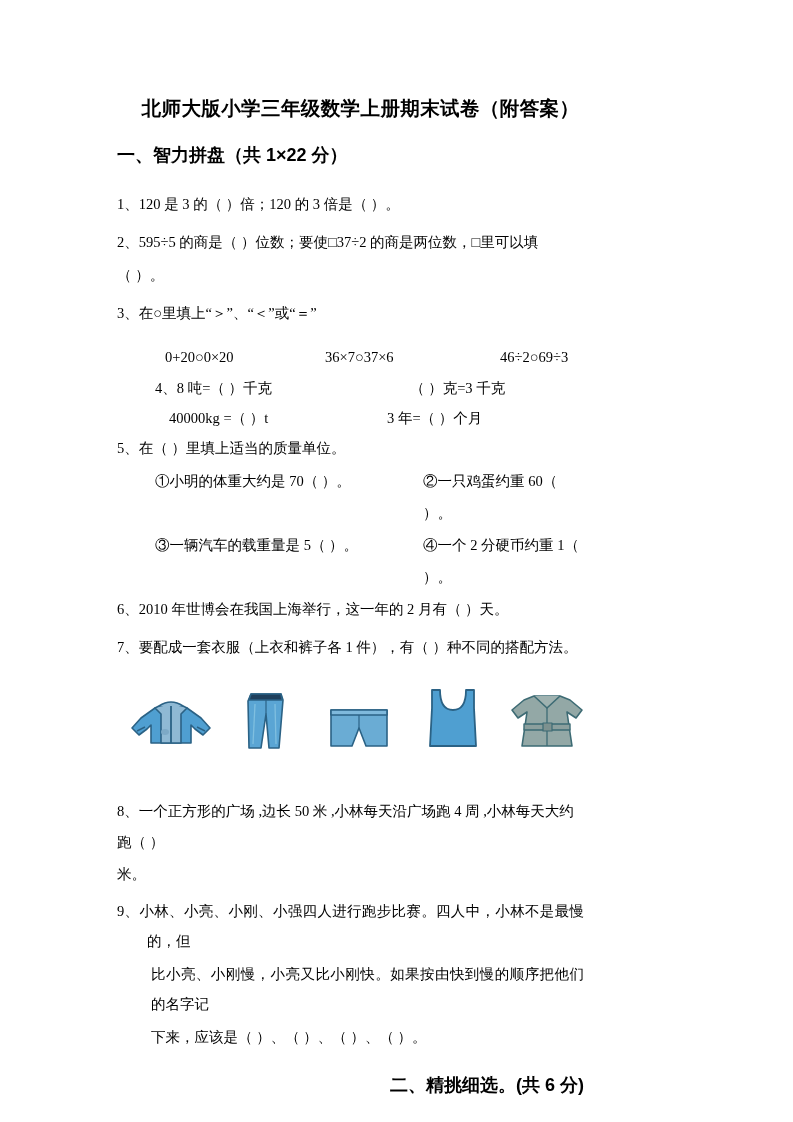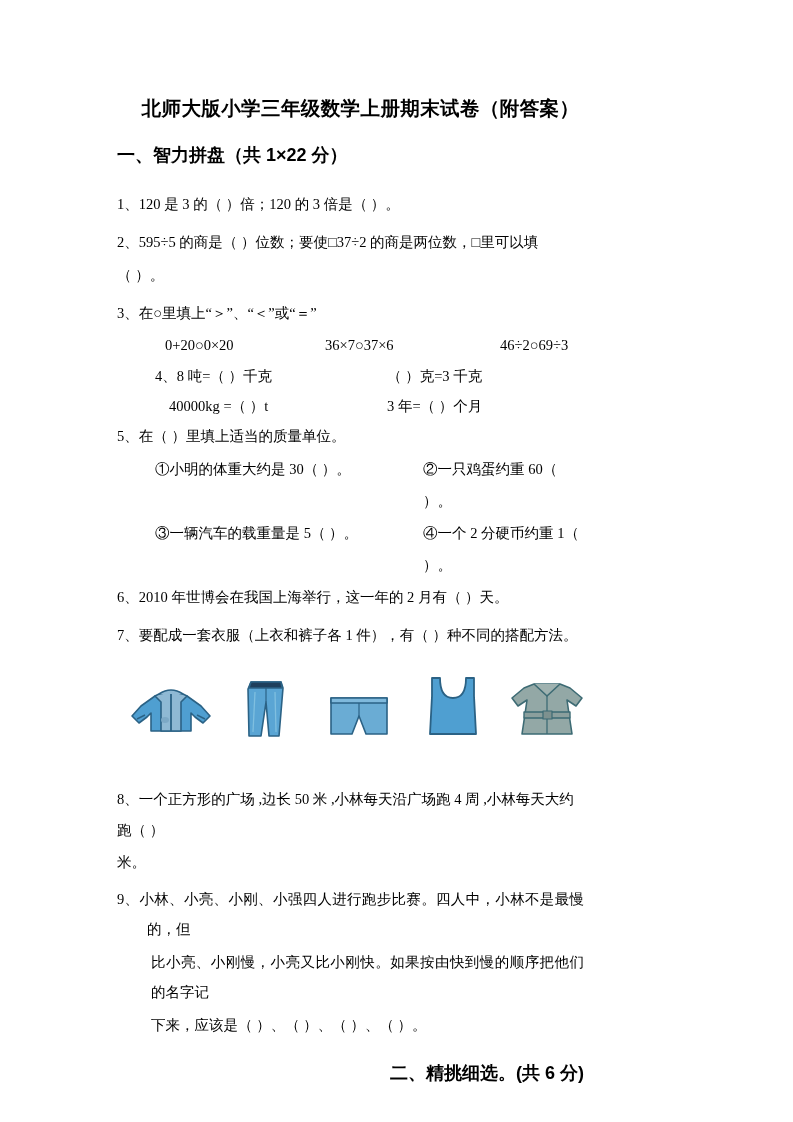--- a/index.html
+++ b/index.html
@@ -62,30 +62,31 @@
     text-indent: -30px;
   }
 
   .cmp-row {
     font-size: 14.5px;
     line-height: 2.05;
     padding-left: 48px;
     margin: 0;
     display: flex;
   }
-  .cmp-row .cmp { flex: 0 0 auto; }
+  .cmp-row .cmp { flex: 0 0 auto; margin-top: 12px; }
   .cmp-row .cmp:nth-child(1) { width: 160px; }
   .cmp-row .cmp:nth-child(2) { width: 175px; }
 
   .unit-row {
     font-size: 14.5px;
     line-height: 2.08;
     padding-left: 38px;
     margin: 0;
     display: flex;
+    gap: 23px;
   }
   .unit-row .u1 { width: 232px; flex: 0 0 auto; }
   .unit-row .u2 { flex: 1 1 auto; }
 
   .unit-row2 {
     font-size: 14.5px;
     line-height: 2.08;
     padding-left: 52px;
     margin: 0;
     display: flex;
@@ -160,21 +161,21 @@
     <span class="u1"><span>4、</span><span>8 吨=（     ）千克</span></span>
     <span class="u2">（     ）克=3 千克</span>
   </div>
   <div class="unit-row2">
     <span class="u1">40000kg  =（     ）t</span>
     <span class="u2">3 年=（     ）个月</span>
   </div>
 
   <p class="q tight">5、在（ ）里填上适当的质量单位。</p>
   <div class="mass-row">
-    <span class="m1">①小明的体重大约是 30（        ）。</span>
+    <span class="m1">①小明的体重大约是 70（        ）。</span>
     <span class="m2">②一只鸡蛋约重 60（        ）。</span>
   </div>
   <div class="mass-row">
     <span class="m1">③一辆汽车的载重量是 5（        ）。</span>
     <span class="m2">④一个 2 分硬币约重 1（        ）。</span>
   </div>
 
   <p class="q">6、2010 年世博会在我国上海举行，这一年的 2 月有（    ）天。</p>
 
   <p class="q">7、要配成一套衣服（上衣和裤子各 1 件），有（      ）种不同的搭配方法。</p>

